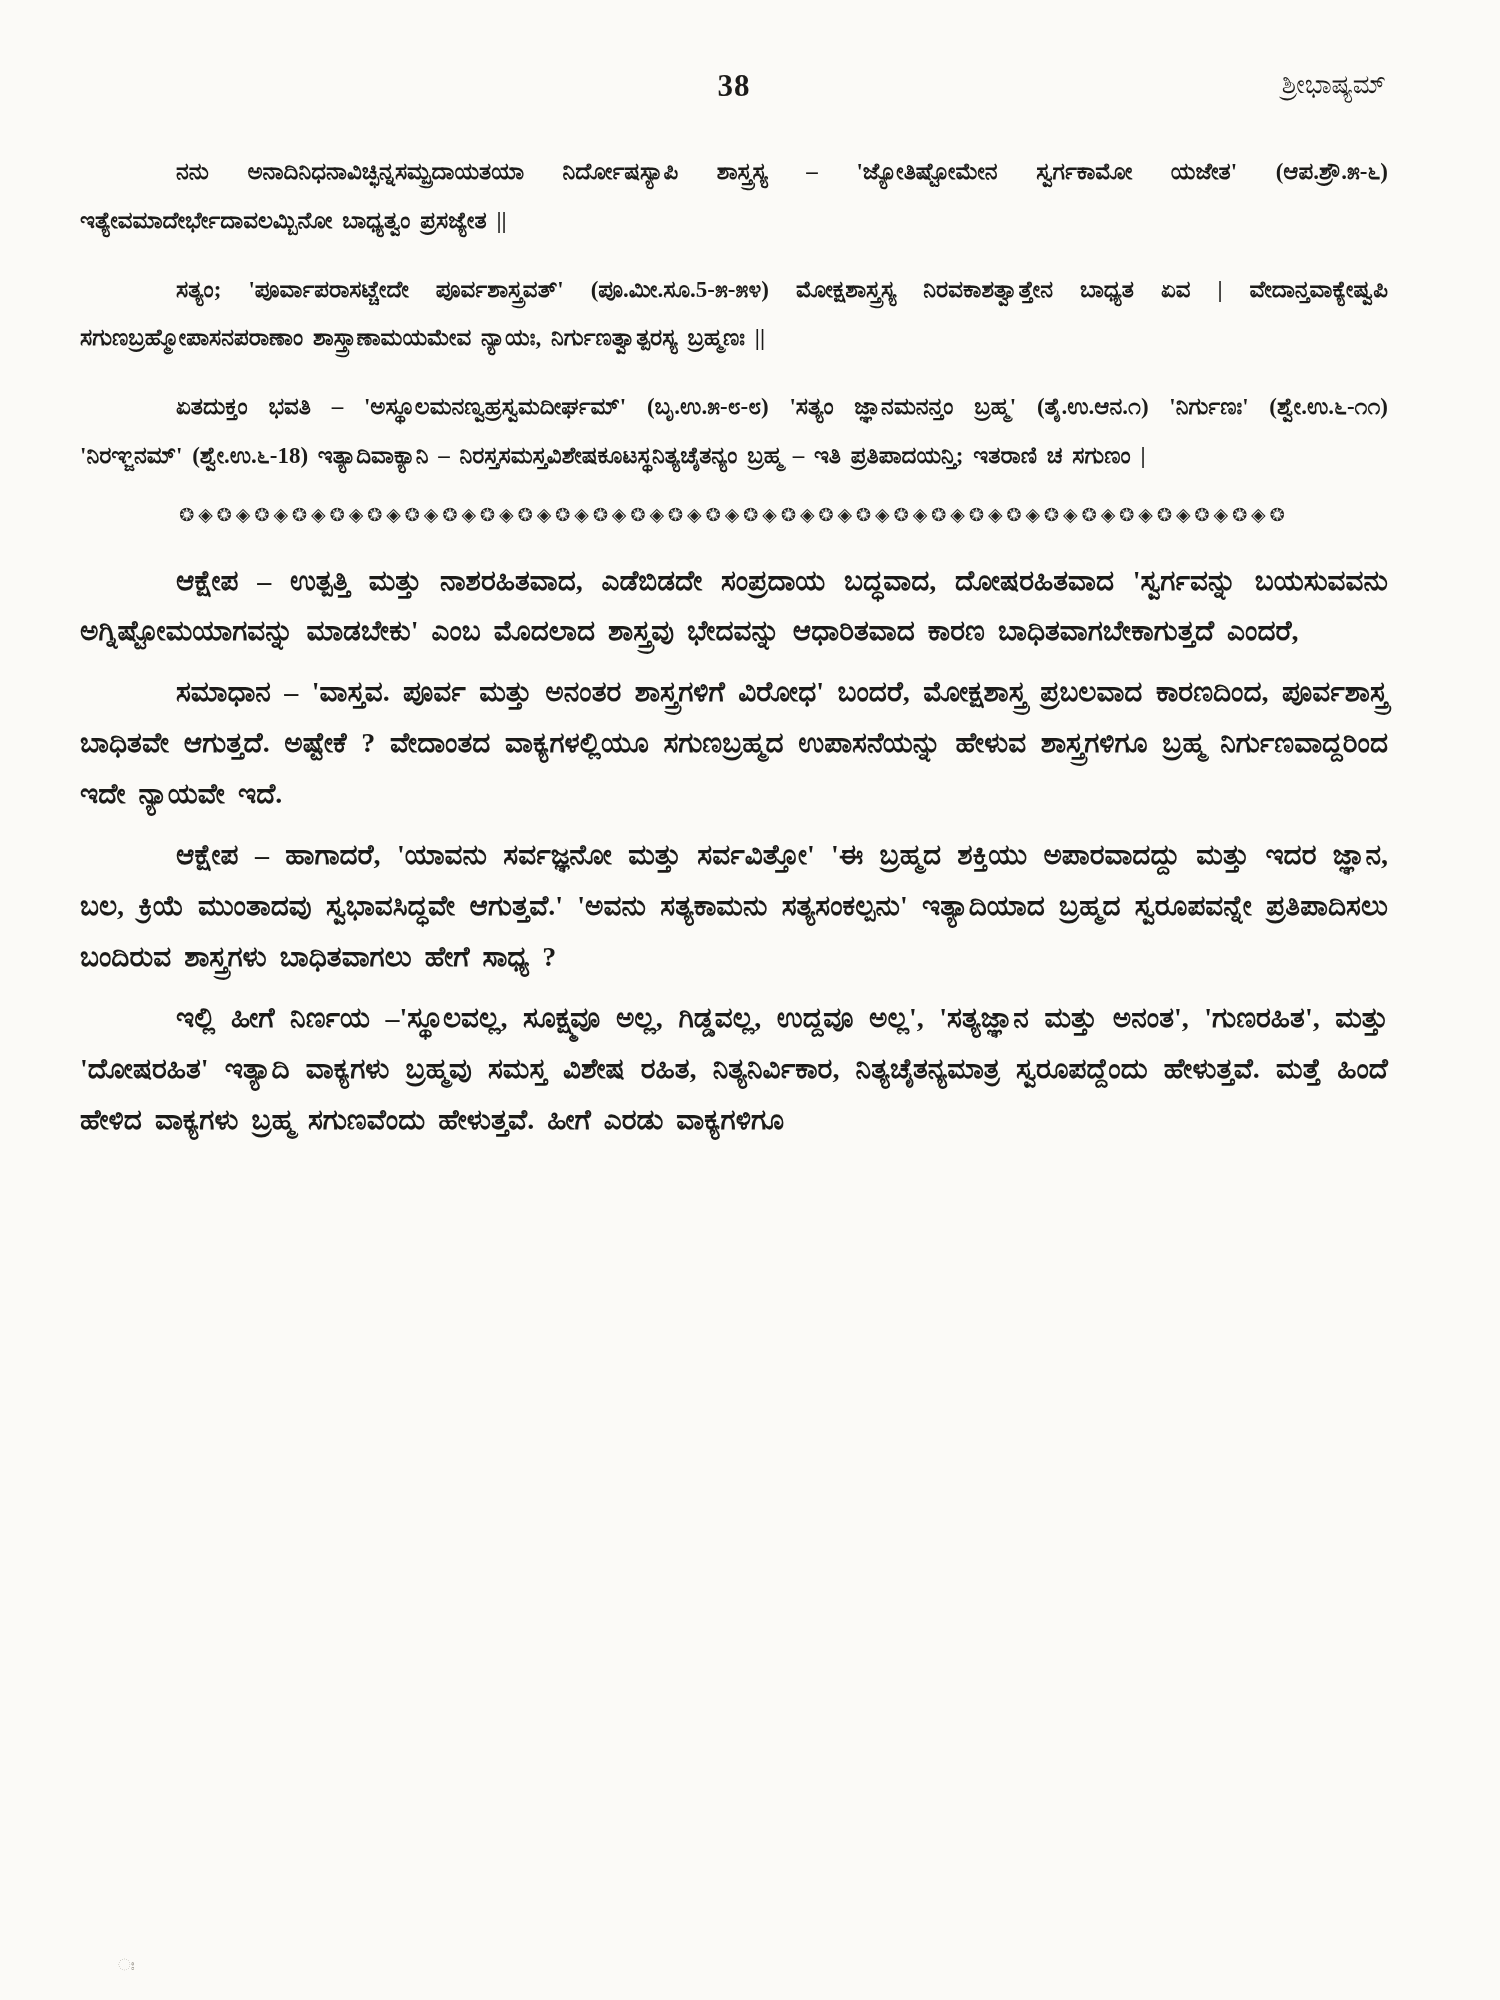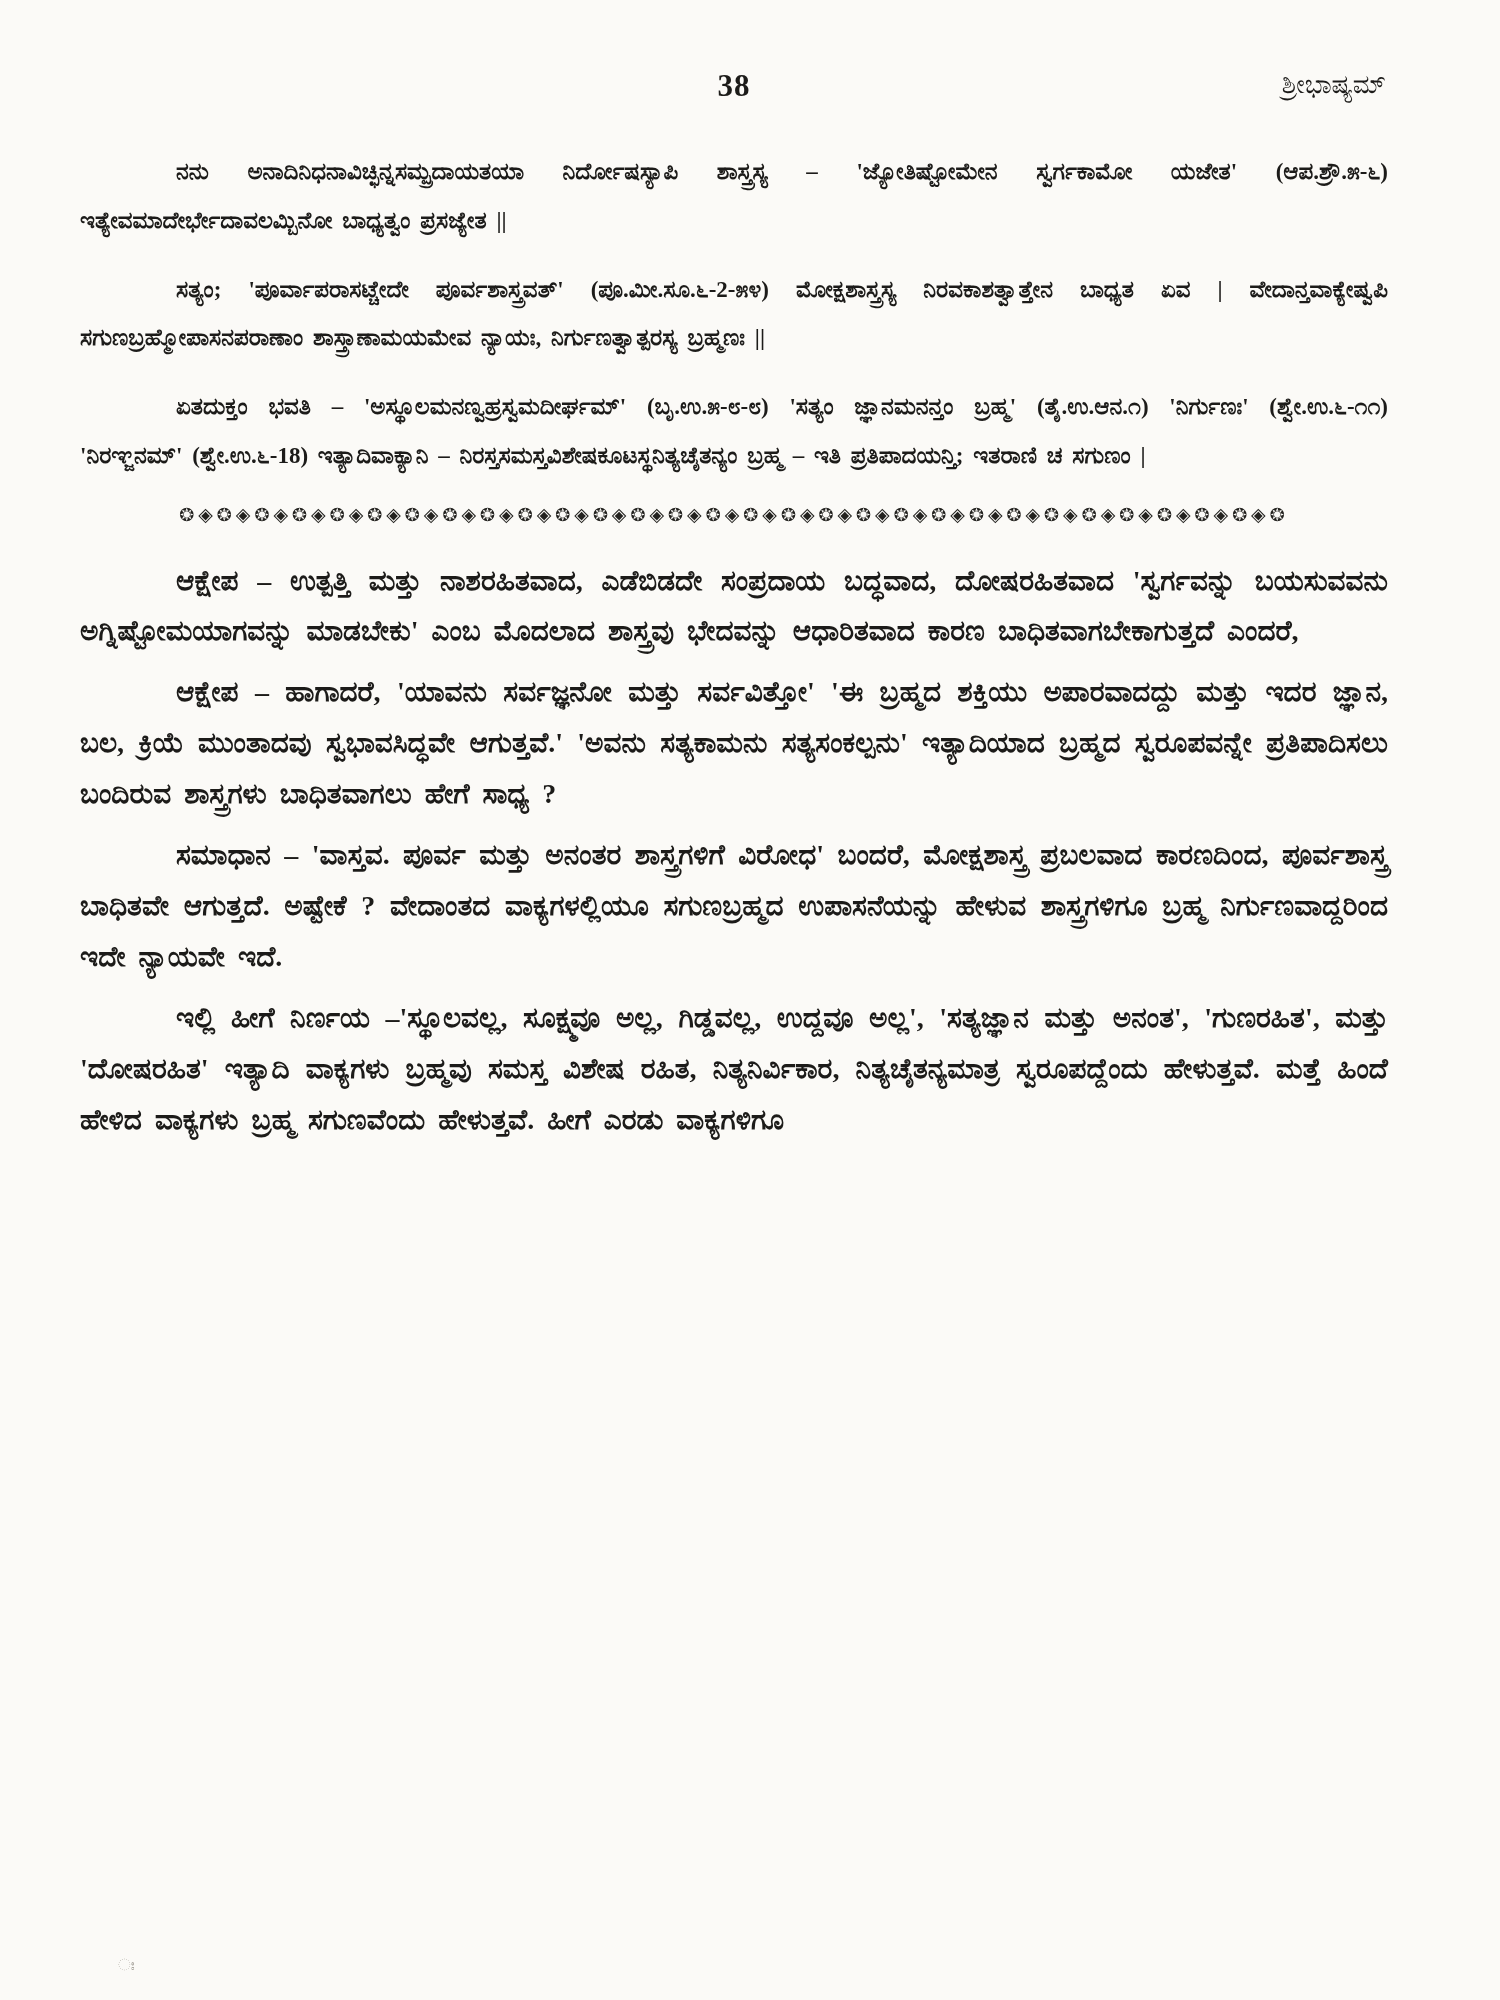--- a/index.html
+++ b/index.html
@@ -84,28 +84,28 @@
 
 <div class="page">
 
   <div class="page-header">
     <div class="page-number">38</div>
     <div class="book-title">ಶ್ರೀಭಾಷ್ಯಮ್</div>
   </div>
 
   <div class="sanskrit-section">
     <p>ನನು ಅನಾದಿನಿಧನಾವಿಚ್ಛಿನ್ನಸಮ್ಪ್ರದಾಯತಯಾ ನಿರ್ದೋಷಸ್ಯಾಪಿ ಶಾಸ್ತ್ರಸ್ಯ – 'ಜ್ಯೋತಿಷ್ಟೋಮೇನ ಸ್ವರ್ಗಕಾಮೋ ಯಜೇತ' (ಆಪ.ಶ್ರೌ.೫-೬) ಇತ್ಯೇವಮಾದೇರ್ಭೇದಾವಲಮ್ಬಿನೋ ಬಾಧ್ಯತ್ವಂ ಪ್ರಸಜ್ಯೇತ ||</p>
-    <p>ಸತ್ಯಂ; 'ಪೂರ್ವಾಪರಾಸಟ್ಚೇದೇ ಪೂರ್ವಶಾಸ್ತ್ರವತ್' (ಪೂ.ಮೀ.ಸೂ.೬-2-೫೪) ಮೋಕ್ಷಶಾಸ್ತ್ರಸ್ಯ ನಿರವಕಾಶತ್ವಾತ್ತೇನ ಬಾಧ್ಯತ ಏವ | ವೇದಾನ್ತವಾಕ್ಯೇಷ್ವಪಿ ಸಗುಣಬ್ರಹ್ಮೋಪಾಸನಪರಾಣಾಂ ಶಾಸ್ತ್ರಾಣಾಮಯಮೇವ ನ್ಯಾಯಃ, ನಿರ್ಗುಣತ್ವಾತ್ಪರಸ್ಯ ಬ್ರಹ್ಮಣಃ ||</p>
+    <p>ಸತ್ಯಂ; 'ಪೂರ್ವಾಪರಾಸಟ್ಚೇದೇ ಪೂರ್ವಶಾಸ್ತ್ರವತ್' (ಪೂ.ಮೀ.ಸೂ.5-೫-೫೪) ಮೋಕ್ಷಶಾಸ್ತ್ರಸ್ಯ ನಿರವಕಾಶತ್ವಾತ್ತೇನ ಬಾಧ್ಯತ ಏವ | ವೇದಾನ್ತವಾಕ್ಯೇಷ್ವಪಿ ಸಗುಣಬ್ರಹ್ಮೋಪಾಸನಪರಾಣಾಂ ಶಾಸ್ತ್ರಾಣಾಮಯಮೇವ ನ್ಯಾಯಃ, ನಿರ್ಗುಣತ್ವಾತ್ಪರಸ್ಯ ಬ್ರಹ್ಮಣಃ ||</p>
     <p>ಏತದುಕ್ತಂ ಭವತಿ – 'ಅಸ್ಥೂಲಮನಣ್ವಹ್ರಸ್ವಮದೀರ್ಘಮ್' (ಬೃ.ಉ.೫-೮-೮) 'ಸತ್ಯಂ ಜ್ಞಾನಮನನ್ತಂ ಬ್ರಹ್ಮ' (ತೈ.ಉ.ಆನ.೧) 'ನಿರ್ಗುಣಃ' (ಶ್ವೇ.ಉ.೬-೧೧) 'ನಿರಞ್ಜನಮ್' (ಶ್ವೇ.ಉ.೬-18) ಇತ್ಯಾದಿವಾಕ್ಯಾನಿ – ನಿರಸ್ತಸಮಸ್ತವಿಶೇಷಕೂಟಸ್ಥನಿತ್ಯಚೈತನ್ಯಂ ಬ್ರಹ್ಮ – ಇತಿ ಪ್ರತಿಪಾದಯನ್ತಿ; ಇತರಾಣಿ ಚ ಸಗುಣಂ |</p>
   </div>
 
   <div class="ornament-divider">❂◈❂◈❂◈❂◈❂◈❂◈❂◈❂◈❂◈❂◈❂◈❂◈❂◈❂◈❂◈❂◈❂◈❂◈❂◈❂◈❂◈❂◈❂◈❂◈❂◈❂◈❂◈❂◈❂◈❂</div>
 
   <div class="commentary-section">
     <p>ಆಕ್ಷೇಪ – ಉತ್ಪತ್ತಿ ಮತ್ತು ನಾಶರಹಿತವಾದ, ಎಡೆಬಿಡದೇ ಸಂಪ್ರದಾಯ ಬದ್ಧವಾದ, ದೋಷರಹಿತವಾದ 'ಸ್ವರ್ಗವನ್ನು ಬಯಸುವವನು ಅಗ್ನಿಷ್ಟೋಮಯಾಗವನ್ನು ಮಾಡಬೇಕು' ಎಂಬ ಮೊದಲಾದ ಶಾಸ್ತ್ರವು ಭೇದವನ್ನು ಆಧಾರಿತವಾದ ಕಾರಣ ಬಾಧಿತವಾಗಬೇಕಾಗುತ್ತದೆ ಎಂದರೆ,</p>
+    <p>ಸಮಾಧಾನ – 'ವಾಸ್ತವ. ಪೂರ್ವ ಮತ್ತು ಅನಂತರ ಶಾಸ್ತ್ರಗಳಿಗೆ ವಿರೋಧ' ಬಂದರೆ, ಮೋಕ್ಷಶಾಸ್ತ್ರ ಪ್ರಬಲವಾದ ಕಾರಣದಿಂದ, ಪೂರ್ವಶಾಸ್ತ್ರ ಬಾಧಿತವೇ ಆಗುತ್ತದೆ. ಅಷ್ಟೇಕೆ ? ವೇದಾಂತದ ವಾಕ್ಯಗಳಲ್ಲಿಯೂ ಸಗುಣಬ್ರಹ್ಮದ ಉಪಾಸನೆಯನ್ನು ಹೇಳುವ ಶಾಸ್ತ್ರಗಳಿಗೂ ಬ್ರಹ್ಮ ನಿರ್ಗುಣವಾದ್ದರಿಂದ ಇದೇ ನ್ಯಾಯವೇ ಇದೆ.</p>
     <p>ಆಕ್ಷೇಪ – ಹಾಗಾದರೆ, 'ಯಾವನು ಸರ್ವಜ್ಞನೋ ಮತ್ತು ಸರ್ವವಿತ್ತೋ' 'ಈ ಬ್ರಹ್ಮದ ಶಕ್ತಿಯು ಅಪಾರವಾದದ್ದು ಮತ್ತು ಇದರ ಜ್ಞಾನ, ಬಲ, ಕ್ರಿಯೆ ಮುಂತಾದವು ಸ್ವಭಾವಸಿದ್ಧವೇ ಆಗುತ್ತವೆ.' 'ಅವನು ಸತ್ಯಕಾಮನು ಸತ್ಯಸಂಕಲ್ಪನು' ಇತ್ಯಾದಿಯಾದ ಬ್ರಹ್ಮದ ಸ್ವರೂಪವನ್ನೇ ಪ್ರತಿಪಾದಿಸಲು ಬಂದಿರುವ ಶಾಸ್ತ್ರಗಳು ಬಾಧಿತವಾಗಲು ಹೇಗೆ ಸಾಧ್ಯ ?</p>
-    <p>ಸಮಾಧಾನ – 'ವಾಸ್ತವ. ಪೂರ್ವ ಮತ್ತು ಅನಂತರ ಶಾಸ್ತ್ರಗಳಿಗೆ ವಿರೋಧ' ಬಂದರೆ, ಮೋಕ್ಷಶಾಸ್ತ್ರ ಪ್ರಬಲವಾದ ಕಾರಣದಿಂದ, ಪೂರ್ವಶಾಸ್ತ್ರ ಬಾಧಿತವೇ ಆಗುತ್ತದೆ. ಅಷ್ಟೇಕೆ ? ವೇದಾಂತದ ವಾಕ್ಯಗಳಲ್ಲಿಯೂ ಸಗುಣಬ್ರಹ್ಮದ ಉಪಾಸನೆಯನ್ನು ಹೇಳುವ ಶಾಸ್ತ್ರಗಳಿಗೂ ಬ್ರಹ್ಮ ನಿರ್ಗುಣವಾದ್ದರಿಂದ ಇದೇ ನ್ಯಾಯವೇ ಇದೆ.</p>
     <p>ಇಲ್ಲಿ ಹೀಗೆ ನಿರ್ಣಯ –'ಸ್ಥೂಲವಲ್ಲ, ಸೂಕ್ಷ್ಮವೂ ಅಲ್ಲ, ಗಿಡ್ಡವಲ್ಲ, ಉದ್ದವೂ ಅಲ್ಲ', 'ಸತ್ಯಜ್ಞಾನ ಮತ್ತು ಅನಂತ', 'ಗುಣರಹಿತ', ಮತ್ತು 'ದೋಷರಹಿತ' ಇತ್ಯಾದಿ ವಾಕ್ಯಗಳು ಬ್ರಹ್ಮವು ಸಮಸ್ತ ವಿಶೇಷ ರಹಿತ, ನಿತ್ಯನಿರ್ವಿಕಾರ, ನಿತ್ಯಚೈತನ್ಯಮಾತ್ರ ಸ್ವರೂಪದ್ದೆಂದು ಹೇಳುತ್ತವೆ. ಮತ್ತೆ ಹಿಂದೆ ಹೇಳಿದ ವಾಕ್ಯಗಳು ಬ್ರಹ್ಮ ಸಗುಣವೆಂದು ಹೇಳುತ್ತವೆ. ಹೀಗೆ ಎರಡು ವಾಕ್ಯಗಳಿಗೂ</p>
   </div>
 
   <div class="scan-mark">ಃ</div>
 
 </div>
 
 </body></html>

